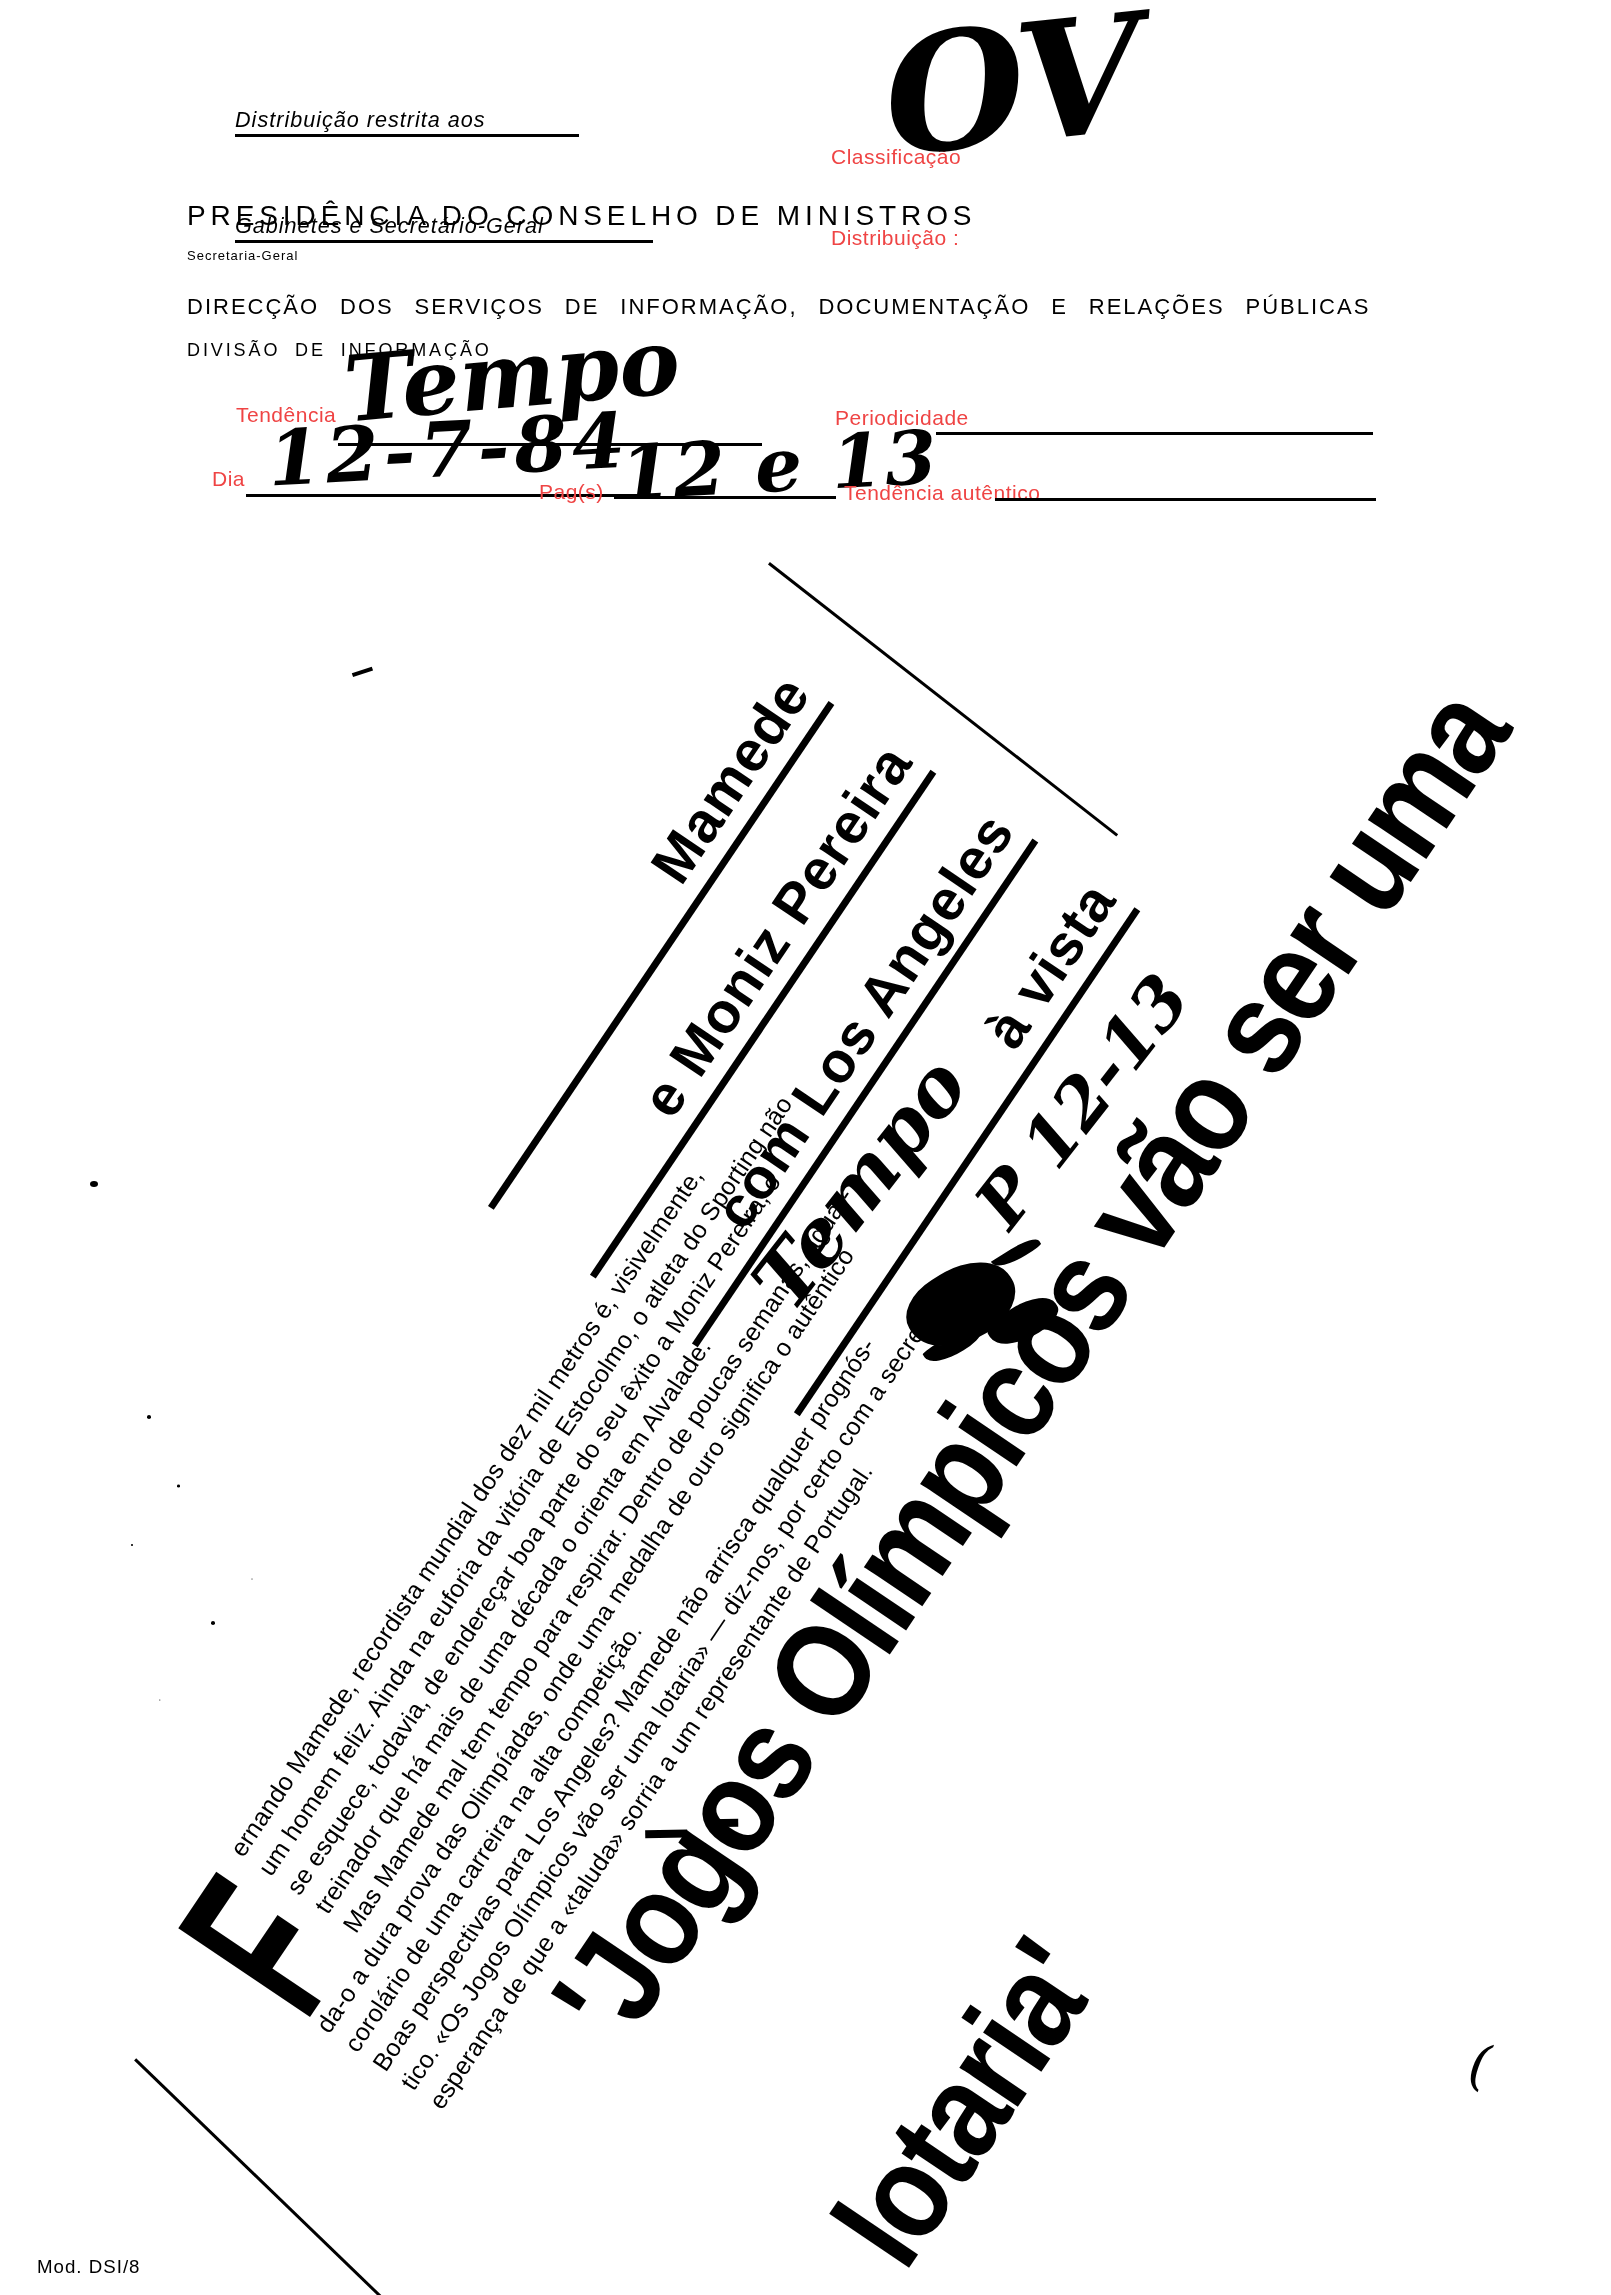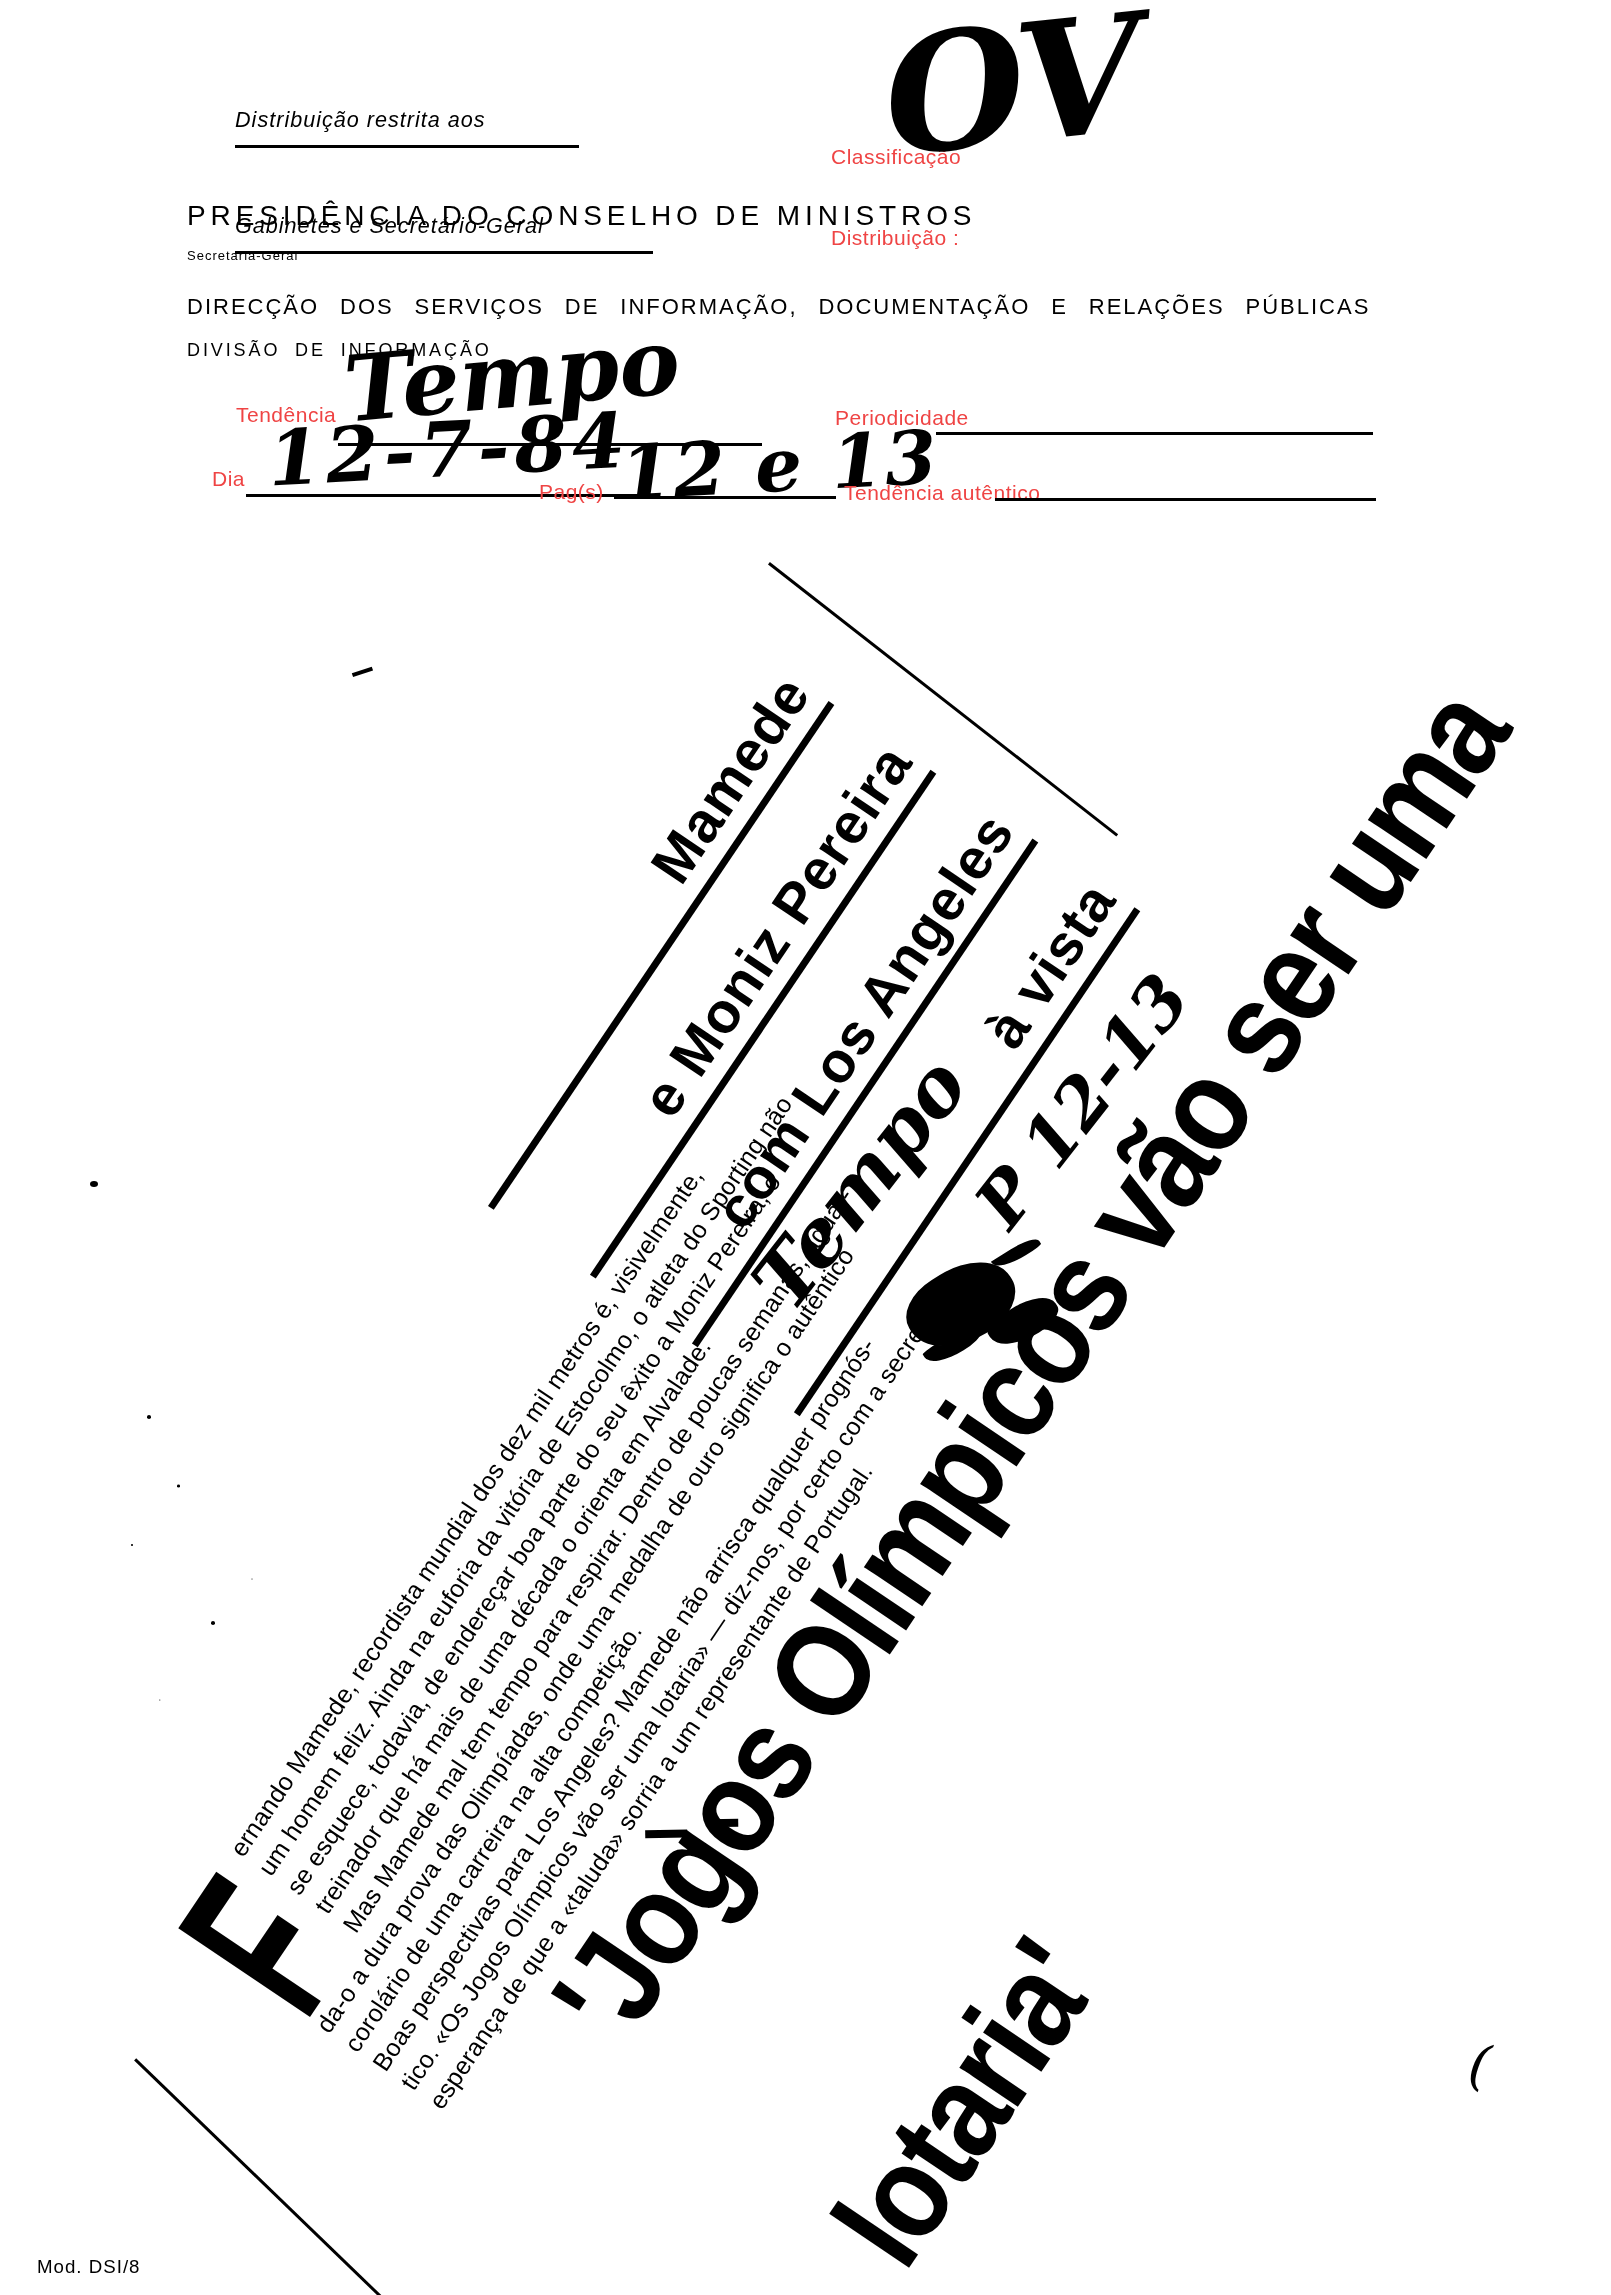--- a/index.html
+++ b/index.html
@@ -6,21 +6,21 @@
   body{
     width:1612px;height:2295px;position:relative;overflow:hidden;
     background:#ffffff;color:#000;
     font-family:"Liberation Sans",sans-serif;
     -webkit-font-smoothing:antialiased;
   }
   .abs{position:absolute;}
   
   .note-line{
     font-style:italic;font-size:21.6px;letter-spacing:1px;
-    border-bottom:3.4px solid #000;padding-bottom:12px;display:inline-block;
+    border-bottom:3.4px solid #000;padding-bottom:1px;display:inline-block;
   }
   .lbl{font-size:21px;letter-spacing:0.5px;color:#ef4444;}
   .org{white-space:nowrap;text-align:left;}
   .org1{font-size:28px;letter-spacing:4.9px;font-weight:500;}
   .org2{font-size:13px;letter-spacing:1px;}
   .org3{font-size:22px;letter-spacing:2px;word-spacing:12.8px;}
   .org4{font-size:18px;letter-spacing:2.9px;word-spacing:6.9px;}
   .fline{background:#000;height:2.9px;}
   .hw{
     font-family:"DejaVu Serif",serif;font-style:italic;font-weight:bold;

